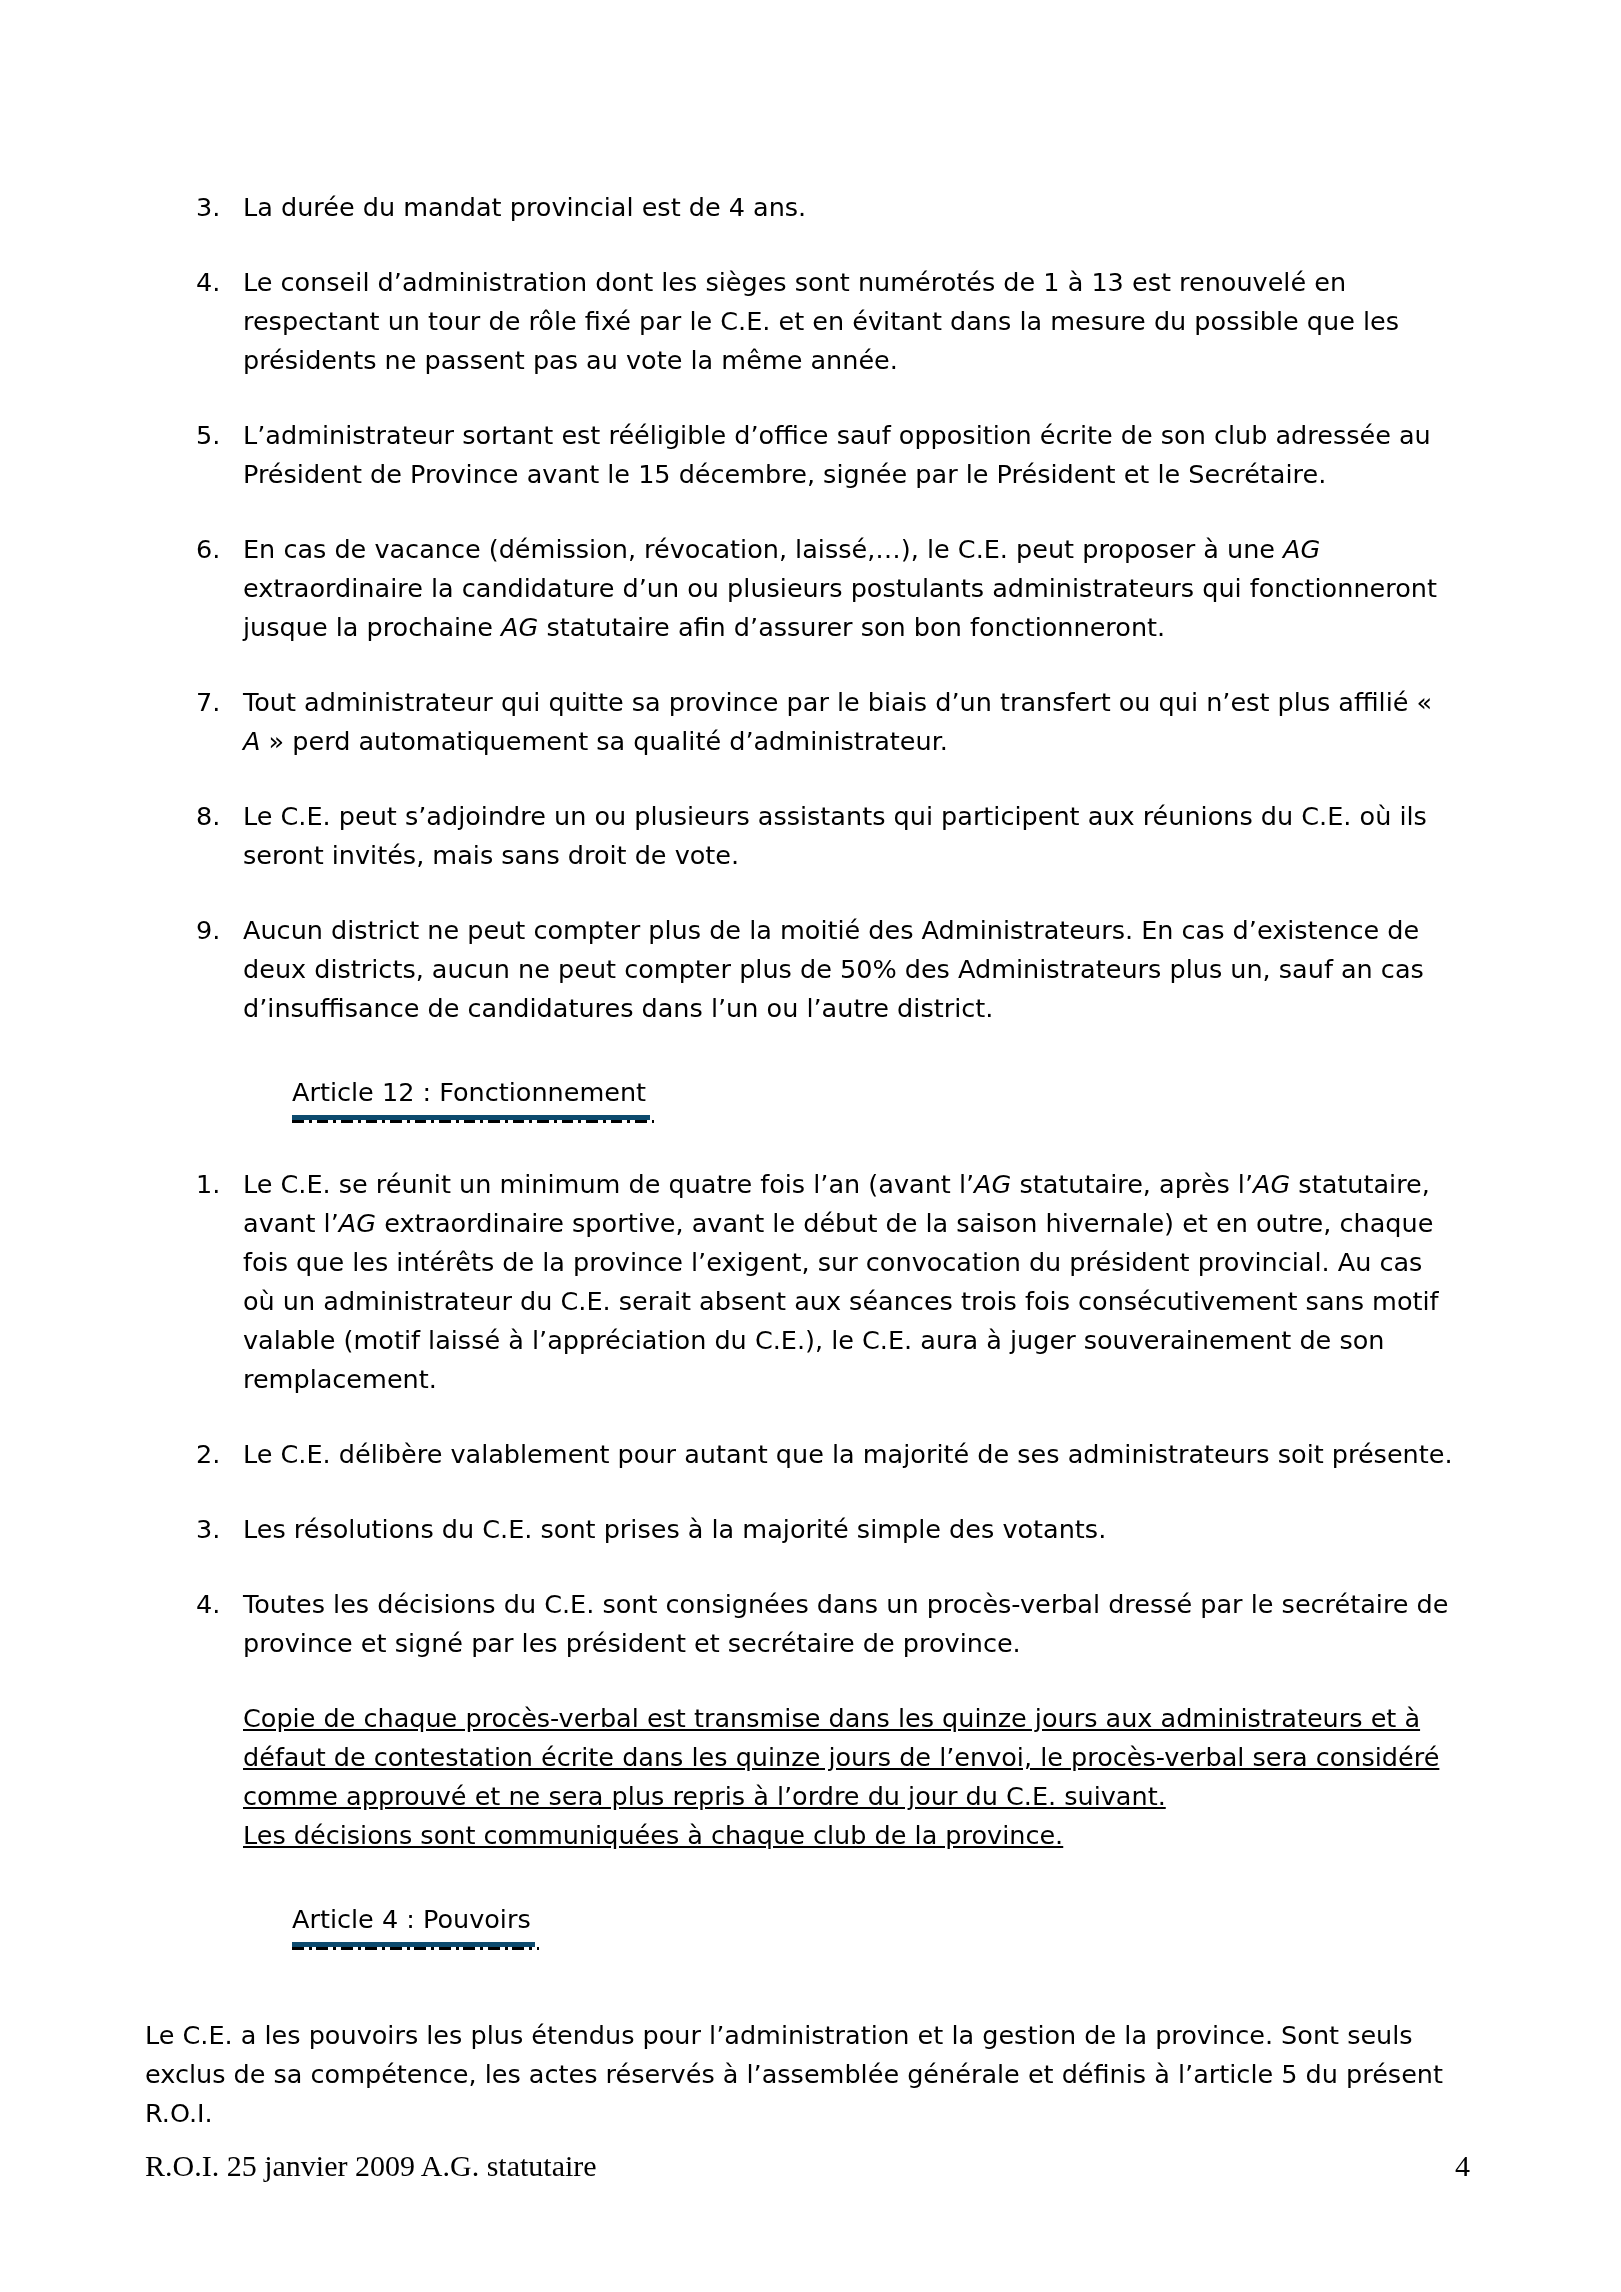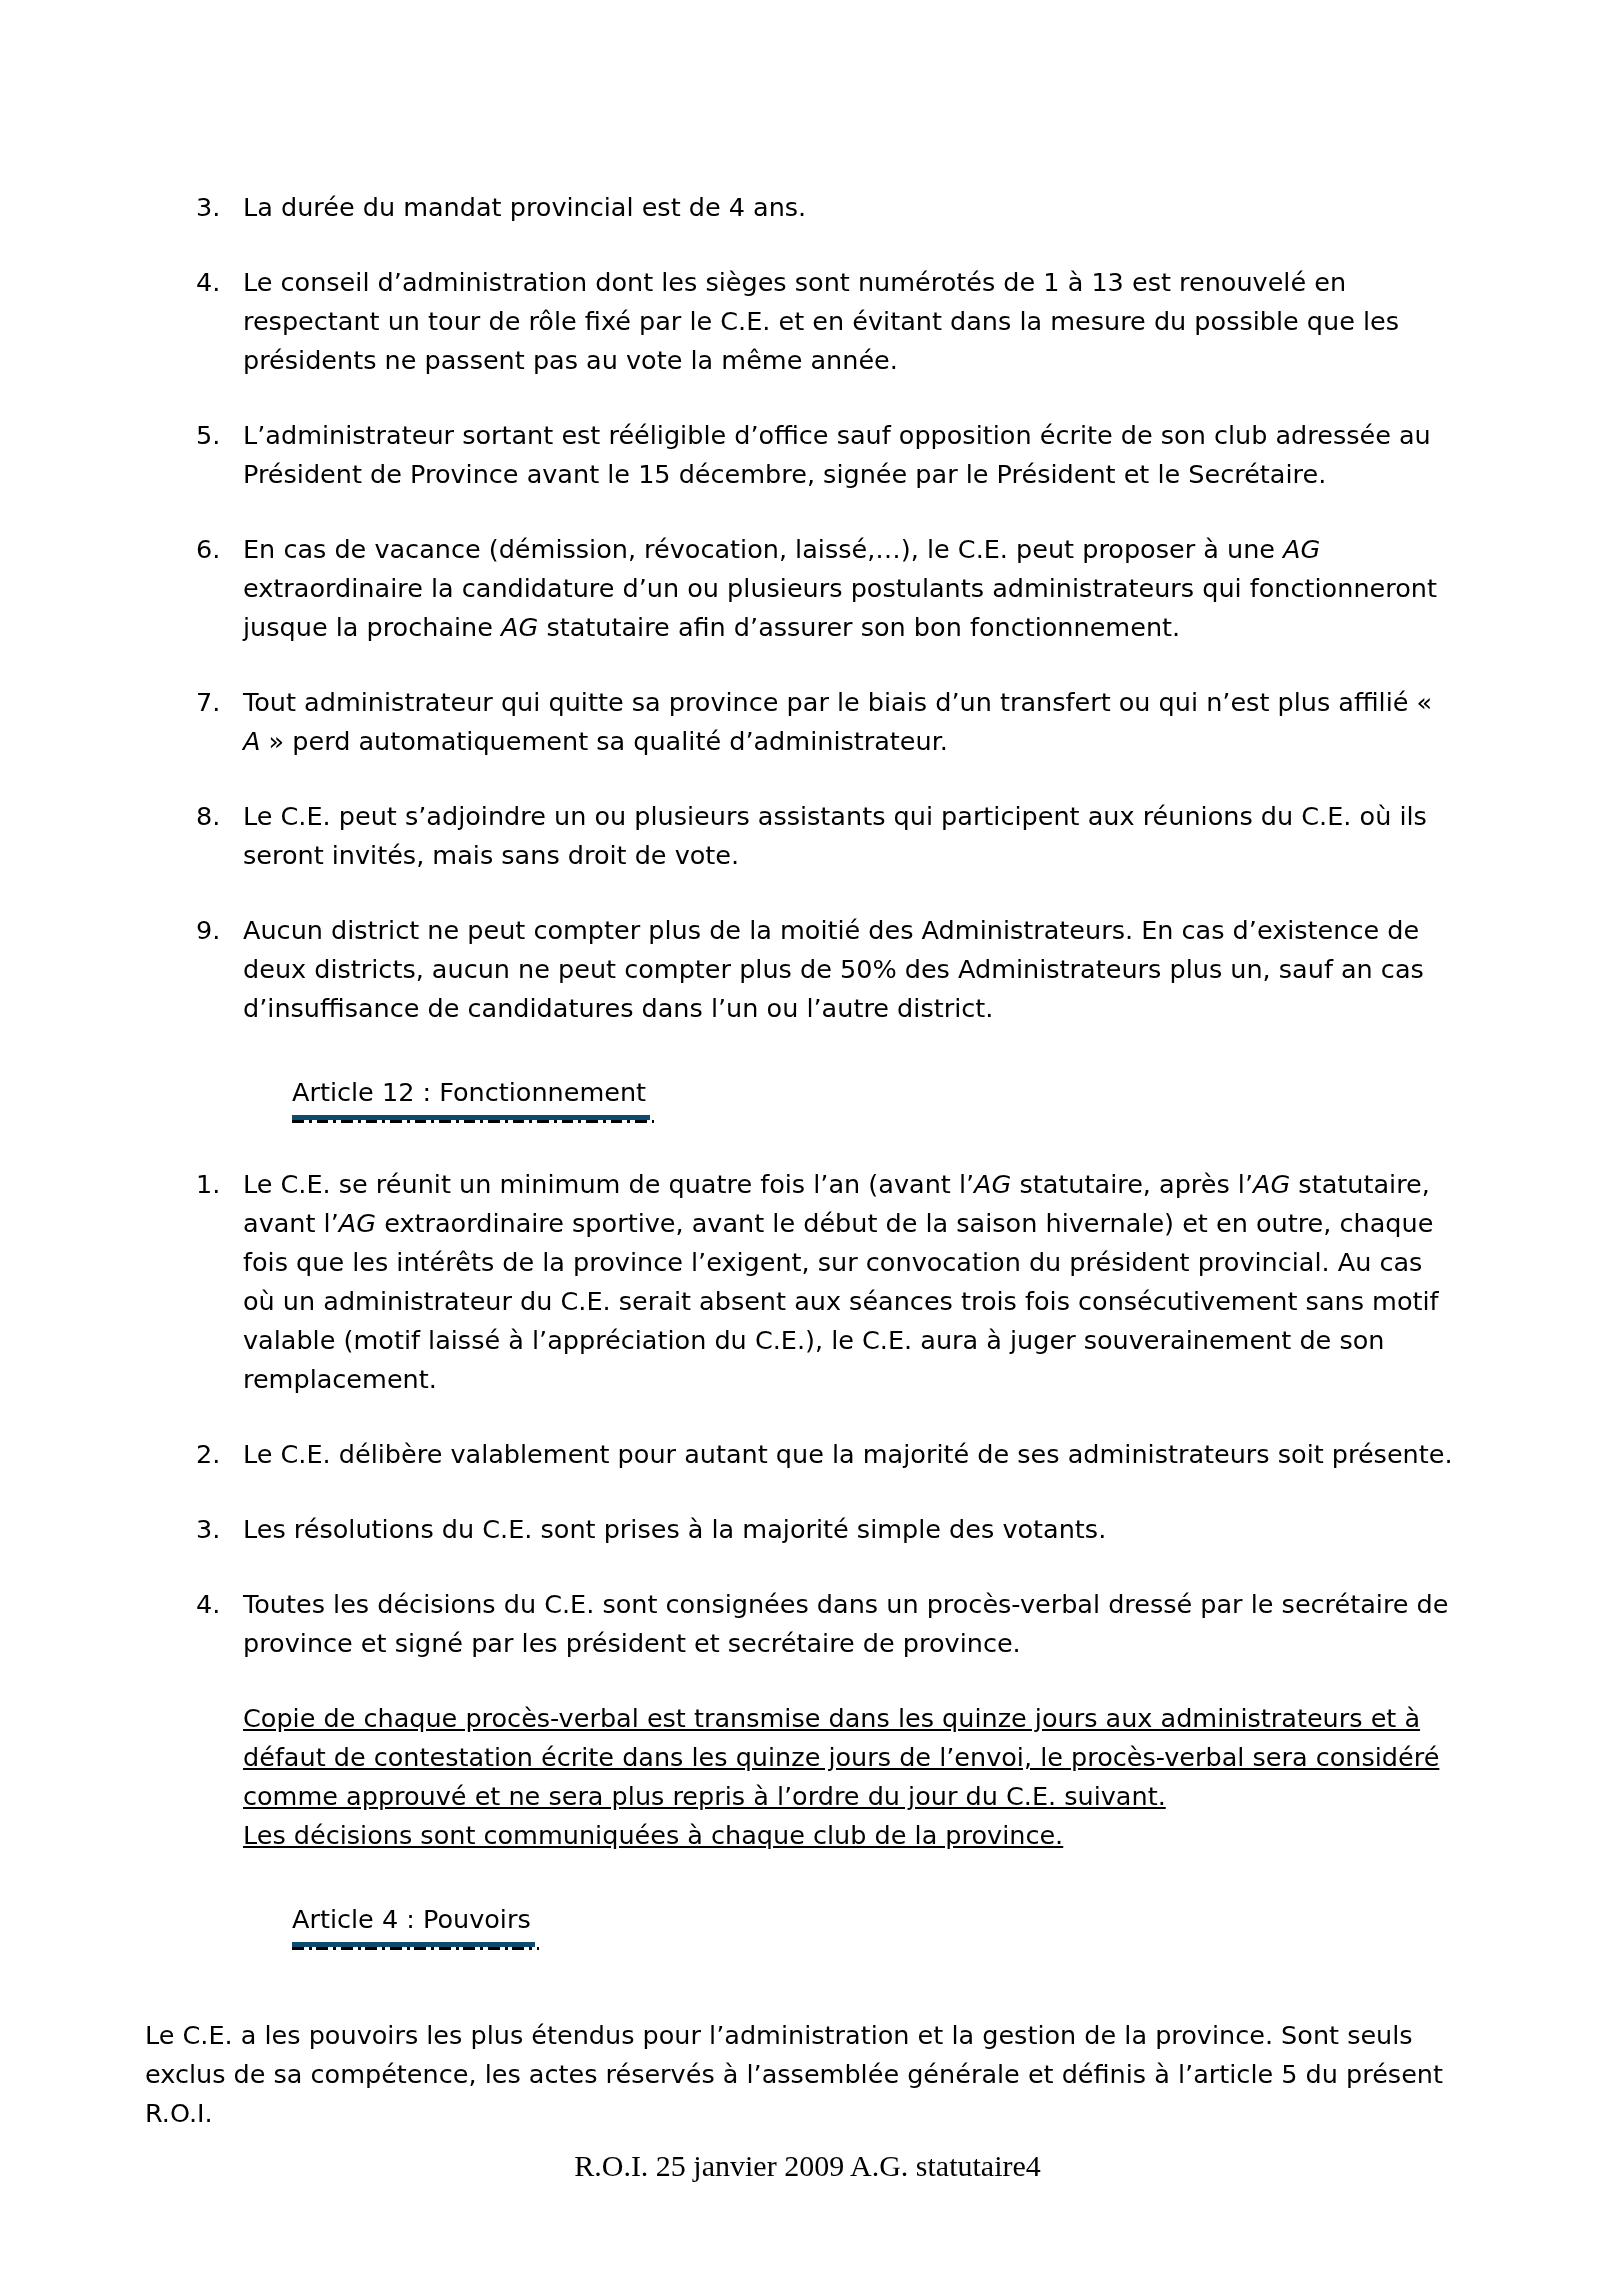--- a/index.html
+++ b/index.html
@@ -45,21 +45,21 @@
       #000 16.7px 19.6px, transparent 19.6px 24.5px
     );
   }
   .cont { margin-left: 98px; margin-bottom: 36px; text-decoration: underline; }
   .para { margin-top: 69px; }
   .footer {
     position: absolute;
     left: 145px; top: 2147px;
     width: 1325px;
     display: flex;
-    justify-content: center;
+    justify-content: space-between;
     align-items: baseline;
     font-family: "Liberation Serif", serif;
     font-size: 30px;
     line-height: 37px;
   }
 </style>
 </head>
 <body>
 
 <div class="sheet">
@@ -73,21 +73,21 @@
         <div class="item">
           <span class="num">4.</span>
           <span class="txt"><span>Le conseil d’administration dont les sièges sont numérotés de 1 à 13 est renouvelé en respectant un tour de rôle fixé par le C.E. et en évitant dans la mesure du possible que les présidents ne passent pas au vote la même année.</span></span>
         </div>
         <div class="item">
           <span class="num">5.</span>
           <span class="txt"><span>L’administrateur sortant est rééligible d’office sauf opposition écrite de son club adressée au Président de Province avant le 15 décembre, signée par le Président et le Secrétaire.</span></span>
         </div>
         <div class="item">
           <span class="num">6.</span>
-          <span class="txt"><span>En cas de vacance (démission, révocation, laissé,…), le C.E. peut proposer à une </span><span class="it">AG</span><span> extraordinaire la candidature d’un ou plusieurs postulants administrateurs qui fonctionneront jusque la prochaine </span><span class="it">AG</span><span> statutaire afin d’assurer son bon fonctionnement.</span></span>
+          <span class="txt"><span>En cas de vacance (démission, révocation, laissé,…), le C.E. peut proposer à une </span><span class="it">AG</span><span> extraordinaire la candidature d’un ou plusieurs postulants administrateurs qui fonctionneront jusque la prochaine </span><span class="it">AG</span><span> statutaire afin d’assurer son bon fonctionneront.</span></span>
         </div>
         <div class="item">
           <span class="num">7.</span>
           <span class="txt"><span>Tout administrateur qui quitte sa province par le biais d’un transfert ou qui n’est plus affilié « </span><span class="it">A</span><span> » perd automatiquement sa qualité d’administrateur.</span></span>
         </div>
         <div class="item">
           <span class="num">8.</span>
           <span class="txt"><span>Le C.E. peut s’adjoindre un ou plusieurs assistants qui participent aux réunions du C.E. où ils seront invités, mais sans droit de vote.</span></span>
         </div>
         <div class="item">

